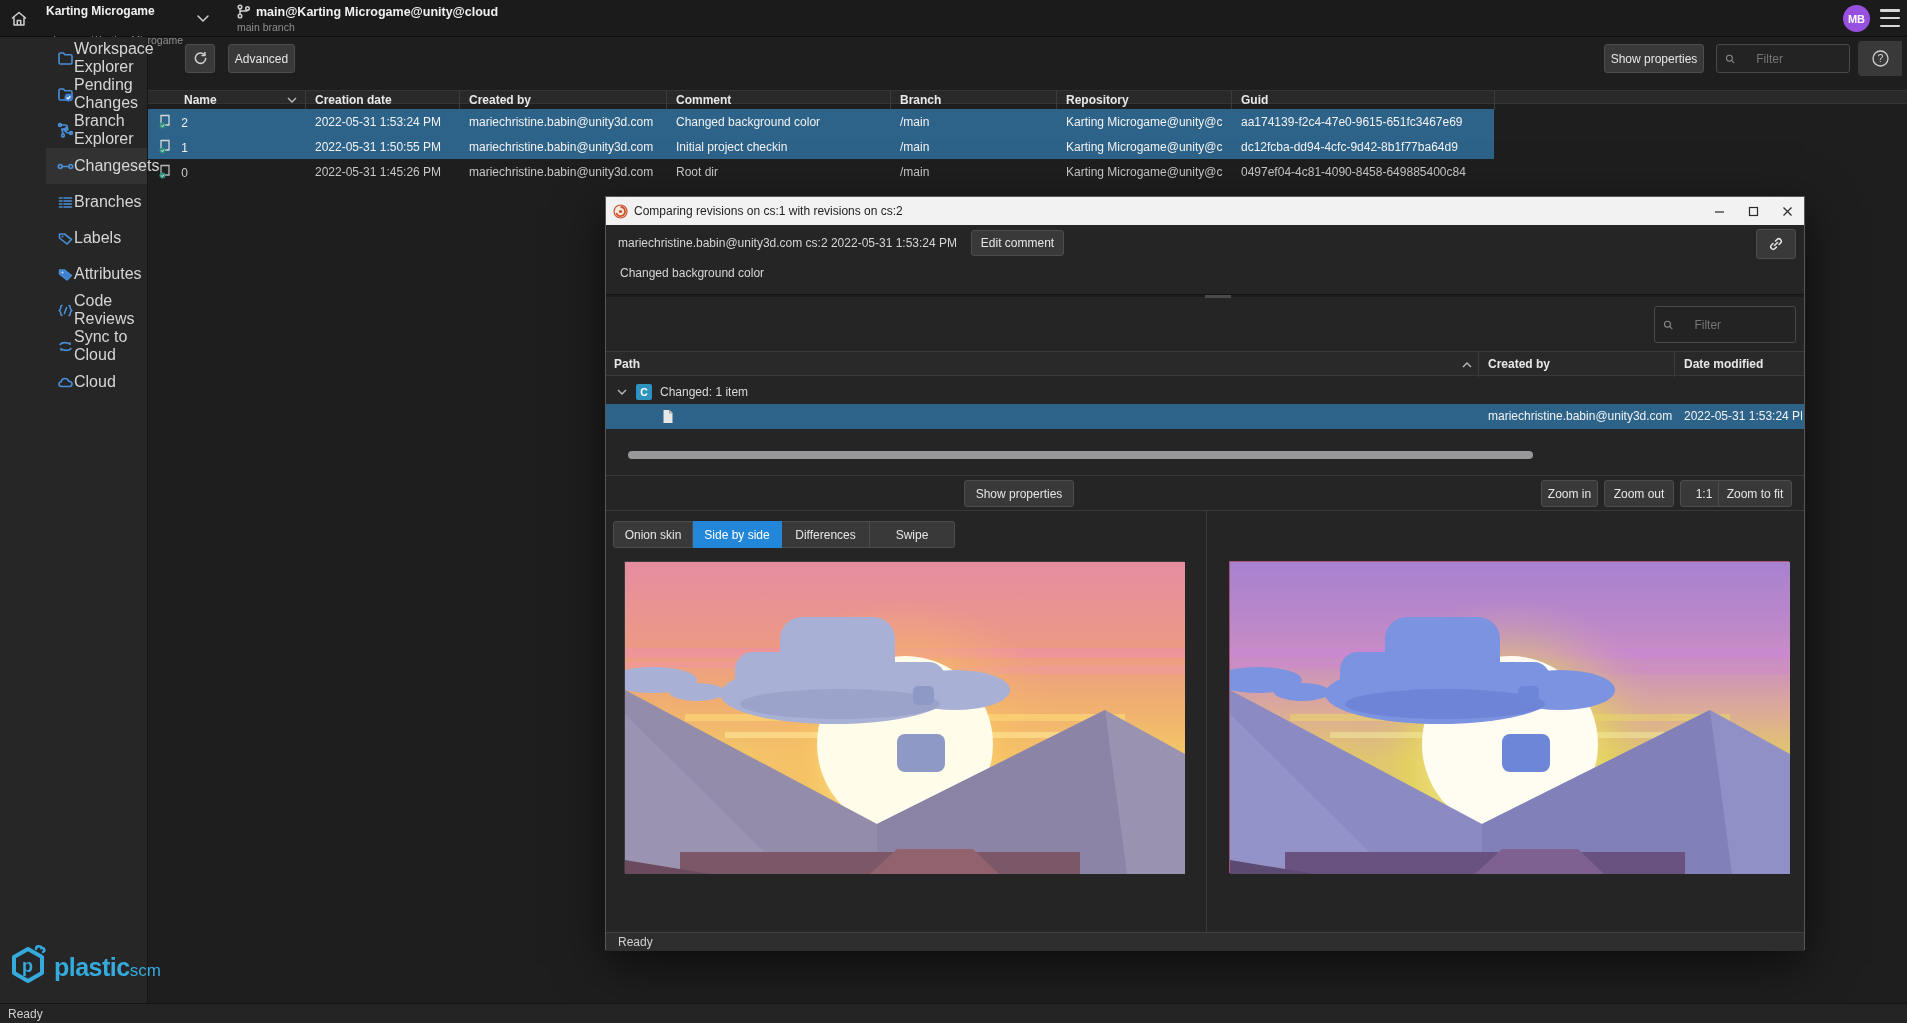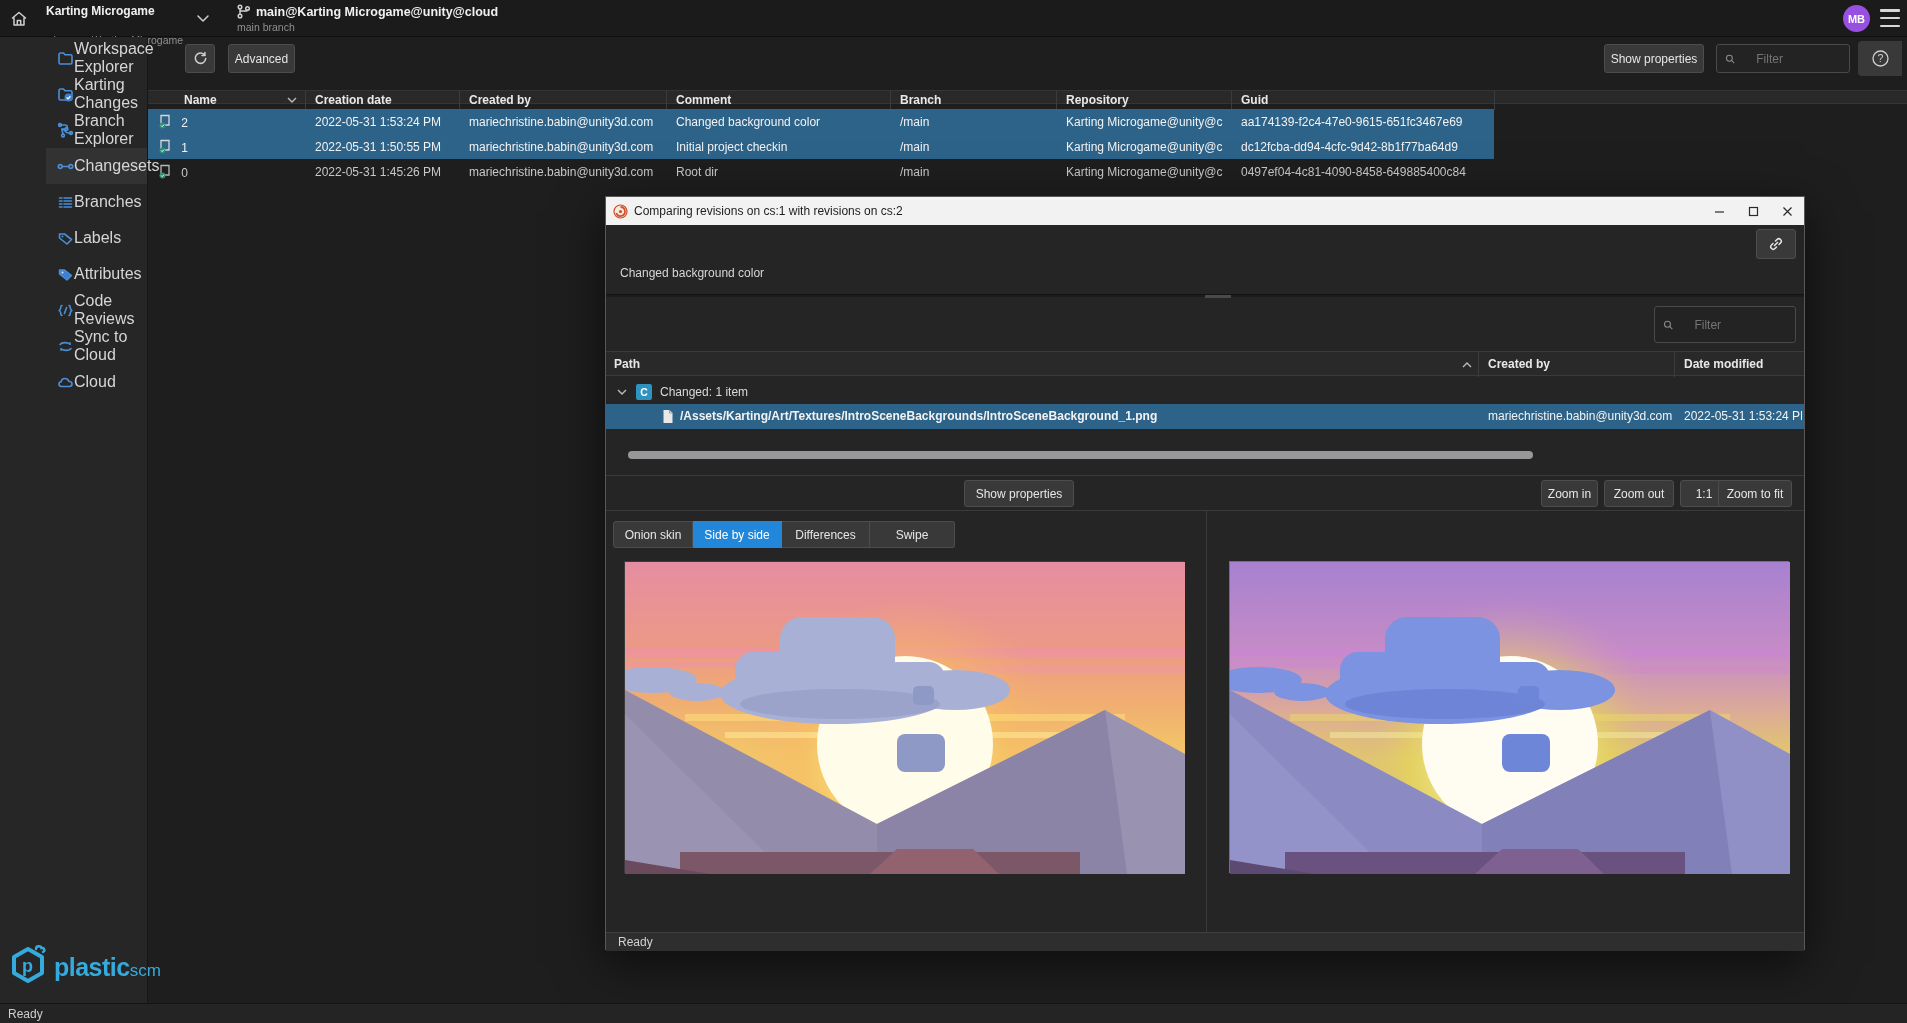--- a/index.html
+++ b/index.html
@@ -141,21 +141,21 @@
         <span>Workspace Explorer</span>
       </div>
       <div class="side-item">
         <span class="sicon">
             <svg width="17" height="17" viewBox="0 0 17 17">
               <path class="st" d="M2 4.5 C2 3.7 2.6 3 3.4 3 H6.5 L8 4.8 H13.6 C14.4 4.8 15 5.4 15 6.2 V12.6 C15 13.4 14.4 14 13.6 14 H3.4 C2.6 14 2 13.4 2 12.6 Z"></path>
               <circle cx="11.5" cy="11.5" r="4" fill="#3f7fd0"></circle>
               <polyline points="9.6,11.5 11,12.9 13.4,10.3" fill="none" stroke="#fff" stroke-width="1.3"></polyline>
             </svg>
           </span>
-        <span>Karting Changes</span>
+        <span>Pending Changes</span>
       </div>
       <div class="side-item">
         <span class="sicon">
             <svg width="17" height="17" viewBox="0 0 17 17">
               <path class="st" d="M2.5 3 H8 M8 3 C11 3 11 7 8 7 H5 M5 7 C8 7 8 11 11 11 H14"></path>
               <circle class="st" cx="3" cy="3" r="1.4"></circle>
               <circle class="st" cx="9.5" cy="7" r="1.4"></circle>
               <circle class="st" cx="14" cy="11" r="1.4"></circle>
               <circle class="st" cx="6" cy="13.5" r="1.4"></circle>
               <path class="st" d="M5 7 C5 11 6 10 6 12"></path>
@@ -358,20 +358,24 @@
             </svg>
           </div>
         <div class="dlg-ctrl">
             <svg width="11" height="11" viewBox="0 0 11 11">
               <path d="M1.5 1.5 L9.5 9.5 M9.5 1.5 L1.5 9.5" stroke="#2a2a2a" stroke-width="1.2"></path>
             </svg>
           </div>
       </div>
     </div>
 
+    <div class="dlg-meta-row">
+      <span>mariechristine.babin@unity3d.com cs:2 2022-05-31 1:53:24 PM</span>
+      <button class="btn edit-comment-btn">Edit comment</button>
+    </div>
     <button class="btn link-btn">
       <svg width="16" height="16" viewBox="0 0 16 16">
         <path d="M6.5 9.5 L9.5 6.5 M5 7.5 L3.5 9 A2.47 2.47 0 0 0 7 12.5 L8.5 11 M11 8.5 L12.5 7 A2.47 2.47 0 0 0 9 3.5 L7.5 5" fill="none" stroke="#e6e6e6" stroke-width="1.5" stroke-linecap="round"></path>
       </svg>
     </button>
     <div class="dlg-comment">Changed background color</div>
     <div class="dlg-splitter"></div>
 
     <div class="filter-box filter-dlg">
       <svg width="14" height="14" viewBox="0 0 14 14">
@@ -398,21 +402,20 @@
         </svg>
       <span class="c-badge">C</span>
       <span>Changed: 1 item</span>
     </div>
 
     <div class="file-row">
       <svg style="position:absolute;left:56px;top:5px" width="12" height="15" viewBox="0 0 12 15">
           <path d="M1.5 1 H7.5 L10.5 4 V14 H1.5 Z" fill="#e8e8e8"></path>
           <path d="M7.5 1 L7.5 4 L10.5 4" fill="none" stroke="#9a9a9a" stroke-width="1"></path>
         </svg>
-      <div class="cell" style="left:74px;width:790px;font-weight:bold">/Assets/Karting/Art/Textures/IntroSceneBackgrounds/IntroSceneBackground_1.png</div>
       <div class="cell" style="left:882px;width:184px">mariechristine.babin@unity3d.com</div>
       <div class="cell" style="left:1078px;width:118px">2022-05-31 1:53:24 PM</div>
     </div>
 
     <div class="dlg-scrollbar"></div>
 
     <div class="dlg-toolbar">
       <div class="seg" style="left:7px;width:345px">
         <button class="btn" style="left:0;width:80px">Onion skin</button>
         <button class="btn active-tab" style="left:80px;width:89px">Side by side</button>

